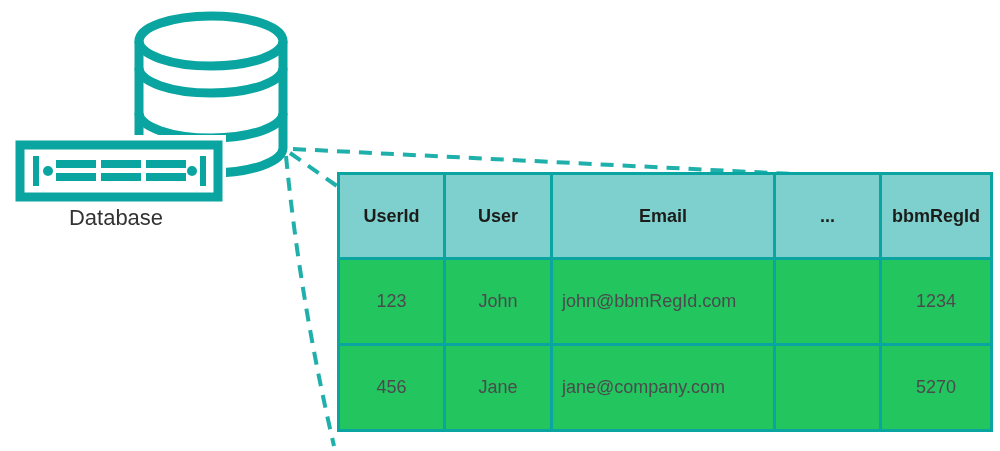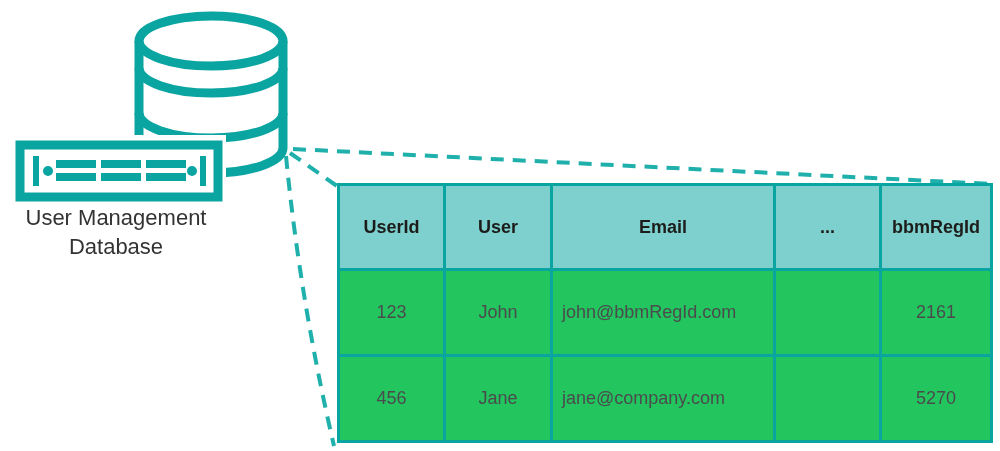--- a/index.html
+++ b/index.html
@@ -57,21 +57,21 @@
     text-align: center;
     color: var(--label_text, #333333);
     font-size: 22px;
     line-height: 29px;
     font-weight: 500;
   }
   
   #user-table {
     position: absolute;
     left: 337px;
-    top: 183px;
+    top: 172px;
     border-collapse: collapse;
     table-layout: fixed;
     font-size: 18px;
   }
   #user-table th, #user-table td {
     border: 3px solid var(--teal, #0ba5a1);
     text-align: center;
     vertical-align: middle;
     overflow: hidden;
     white-space: nowrap;
@@ -131,21 +131,20 @@
       <rect class="teal-fill" x="101" y="160" width="40" height="8"></rect>
       <rect class="teal-fill" x="101" y="173" width="40" height="8"></rect>
       <rect class="teal-fill" x="146" y="160" width="40" height="8"></rect>
       <rect class="teal-fill" x="146" y="173" width="40" height="8"></rect>
       <circle class="teal-fill" cx="192" cy="171" r="5"></circle>
       <rect class="teal-fill" x="200" y="156" width="6" height="30"></rect>
     </g>
   </svg>
 
   <div id="db-label">
-    <div>User Management</div>
     <div>Database</div>
   </div>
 
   <table id="user-table">
     <colgroup>
       <col class="col-userid">
         <col class="col-name">
         <col class="col-email">
       <col class="col-dots">
         <col class="col-bbm">
@@ -158,21 +157,21 @@
         <th>...</th>
         <th>bbmRegId</th>
       </tr>
     </thead>
     <tbody>
       <tr>
         <td>123</td>
         <td>John</td>
         <td class="email-cell">john@bbmRegId.com</td>
         <td></td>
-        <td>2161</td>
+        <td>1234</td>
       </tr>
       <tr>
         <td>456</td>
         <td>Jane</td>
         <td class="email-cell">jane@company.com</td>
         <td></td>
         <td>5270</td>
       </tr>
     </tbody>
   </table>

